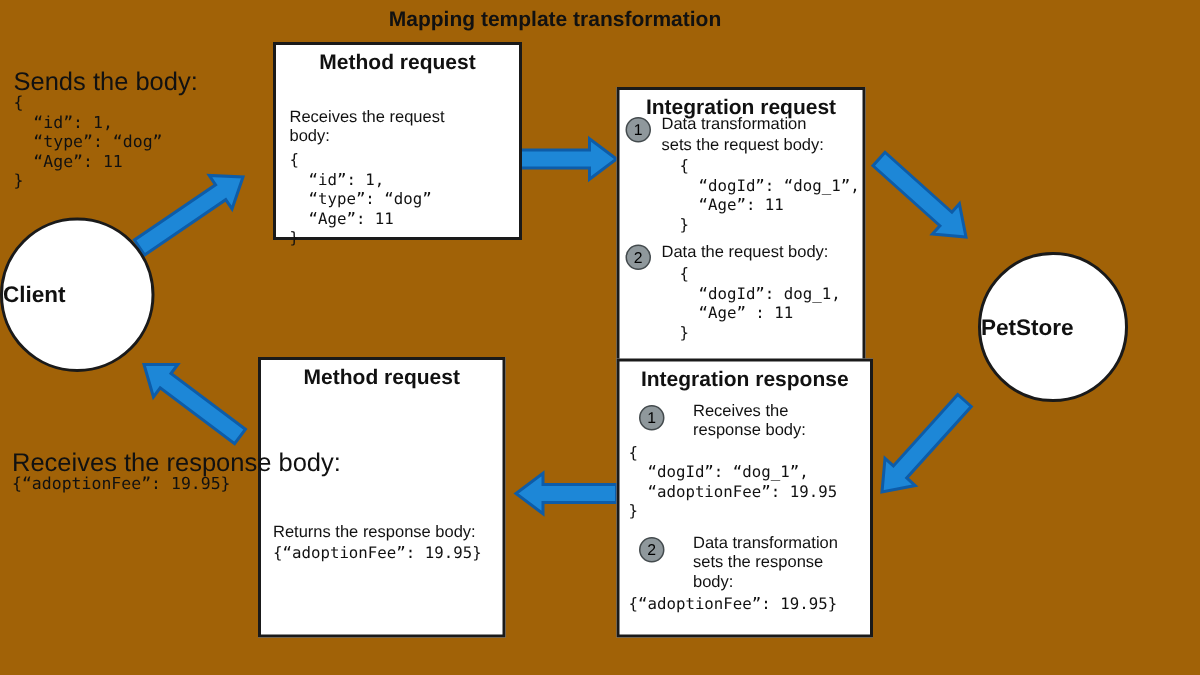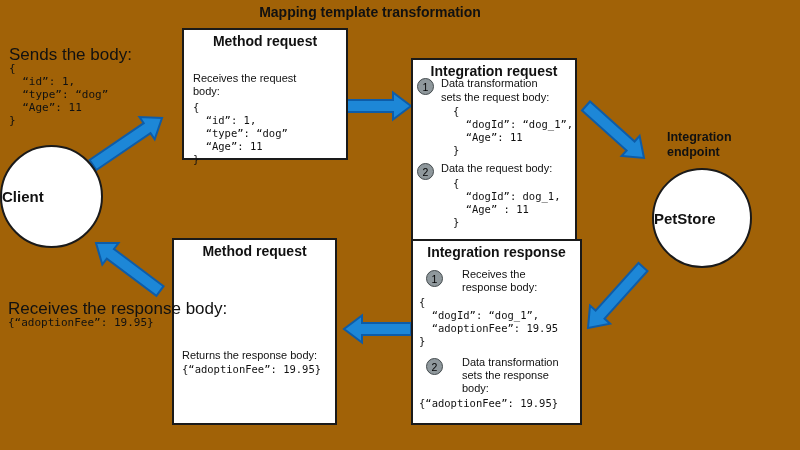--- a/index.html
+++ b/index.html
@@ -73,22 +73,20 @@
 }</pre>
   </div>
   <div class="ann" id="ann-client-receives">
     <div class="plabel">Receives the response body:</div>
     <pre class="code">{“adoptionFee”: 19.95}</pre>
   </div>
 
   <div class="node" id="node-client">
     <span>Client</span>
   </div>
-  <div class="endpoint-caption">Integration
-endpoint</div>
   <div class="node" id="node-petstore">
     <span>PetStore</span>
   </div>
 
   <div class="box" id="box-method-request">
     <div class="box-title">Method request</div>
     <div class="mr-content">
       <div class="plabel">Receives the request
 body:</div>
       <pre class="code">{

